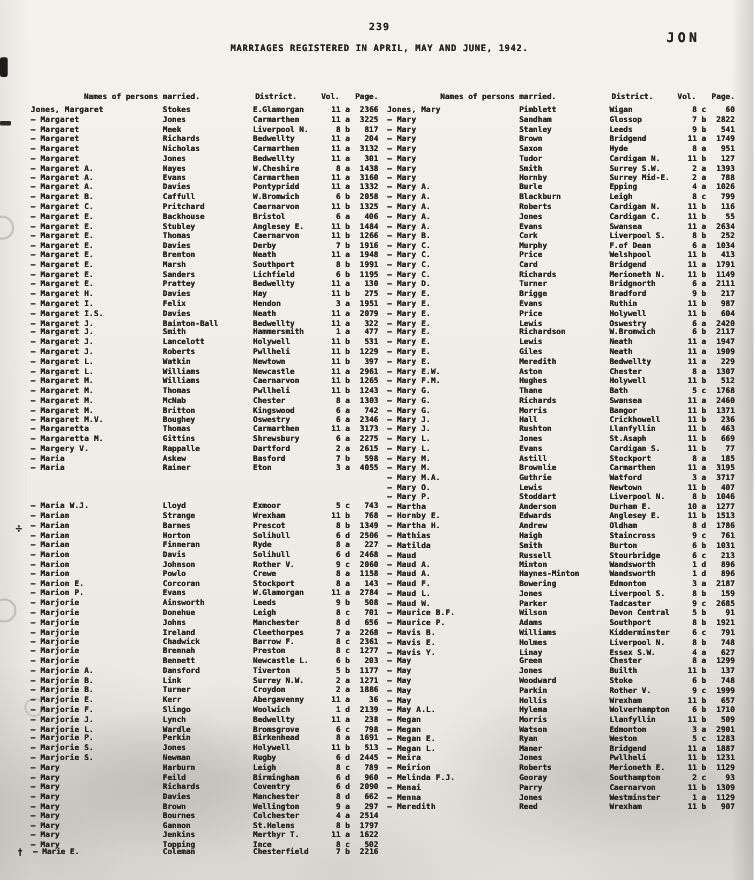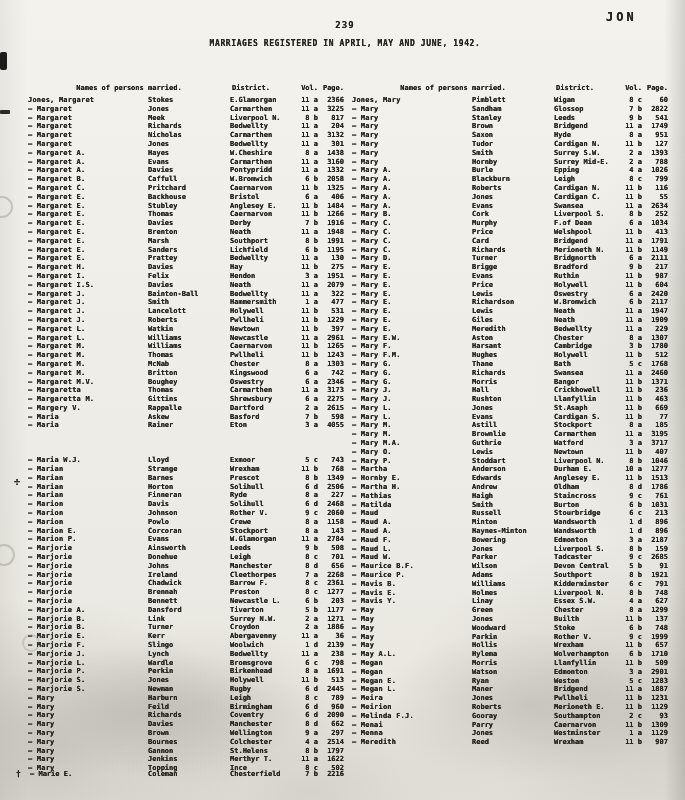--- a/index.html
+++ b/index.html
@@ -15,30 +15,30 @@
       radial-gradient(ellipse 200px 120px at 30% 88%, rgba(95,93,86,.14), transparent 70%),
       linear-gradient(90deg, rgba(120,117,108,.10) 0%, transparent 4%, transparent 97%, rgba(90,88,80,.22) 100%),
       linear-gradient(180deg,#f3f2ed 0%,#eeece6 55%,#e8e6df 100%);
   }
   .ink{text-shadow:0 0 .5px rgba(30,28,24,.85);}
   
   .page-number{position:absolute;top:20px;left:0;width:690px;text-align:center;
     font-size:9px;font-weight:bold;letter-spacing:1px;}
   .doc-title{position:absolute;top:39px;left:0;width:690px;text-align:center;
     font-size:8px;font-weight:bold;letter-spacing:.6px;}
-  .corner-tag{position:absolute;top:10px;left:606px;font-size:12px;font-weight:bold;letter-spacing:3px;}
+  .corner-tag{position:absolute;top:27px;left:606px;font-size:12px;font-weight:bold;letter-spacing:3px;}
   
   .half{position:absolute;top:84px;width:320px;}
   .half-left{left:28px;}
   .half-right{left:352px;}
   .grid{display:grid;grid-template-columns:120px 82px 62px 26px 26px;}
   .col-head{font-size:7px;font-weight:bold;margin-bottom:4px;}
   .h-names{grid-column:1/3;text-align:center;}
   .h-district{text-align:left;padding-left:2px;}
-  .h-vol{text-align:right;}
+  .h-vol{}
   .h-page{text-align:right;padding-right:-2px;}
   .row{font-size:7px;font-weight:bold;line-height:8.8px;height:8.8px;white-space:nowrap;}
   .gap-before{margin-top:26px;}
   .c{display:block;overflow:visible;}
   .c-name{letter-spacing:.2px;}
   .c-vol,.c-page{text-align:right;}
   
   .footnote{position:absolute;left:16px;top:770px;display:grid;
     grid-template-columns:14px 118px 82px 62px 26px 26px;
     font-size:7px;font-weight:bold;white-space:nowrap;}
@@ -801,27 +801,20 @@
         <span class="c c-page">229</span>
       </div>
       <div class="row grid">
         <span class="c c-name">— Mary E.W.</span>
         <span class="c c-spouse">Aston</span>
         <span class="c c-district">Chester</span>
         <span class="c c-vol">8 a</span>
         <span class="c c-page">1307</span>
       </div>
       <div class="row grid">
-        <span class="c c-name">— Mary F.</span>
-        <span class="c c-spouse">Harsant</span>
-        <span class="c c-district">Cambridge</span>
-        <span class="c c-vol">3 b</span>
-        <span class="c c-page">1780</span>
-      </div>
-      <div class="row grid">
         <span class="c c-name">— Mary F.M.</span>
         <span class="c c-spouse">Hughes</span>
         <span class="c c-district">Holywell</span>
         <span class="c c-vol">11 b</span>
         <span class="c c-page">512</span>
       </div>
       <div class="row grid">
         <span class="c c-name">— Mary G.</span>
         <span class="c c-spouse">Thane</span>
         <span class="c c-district">Bath</span>

